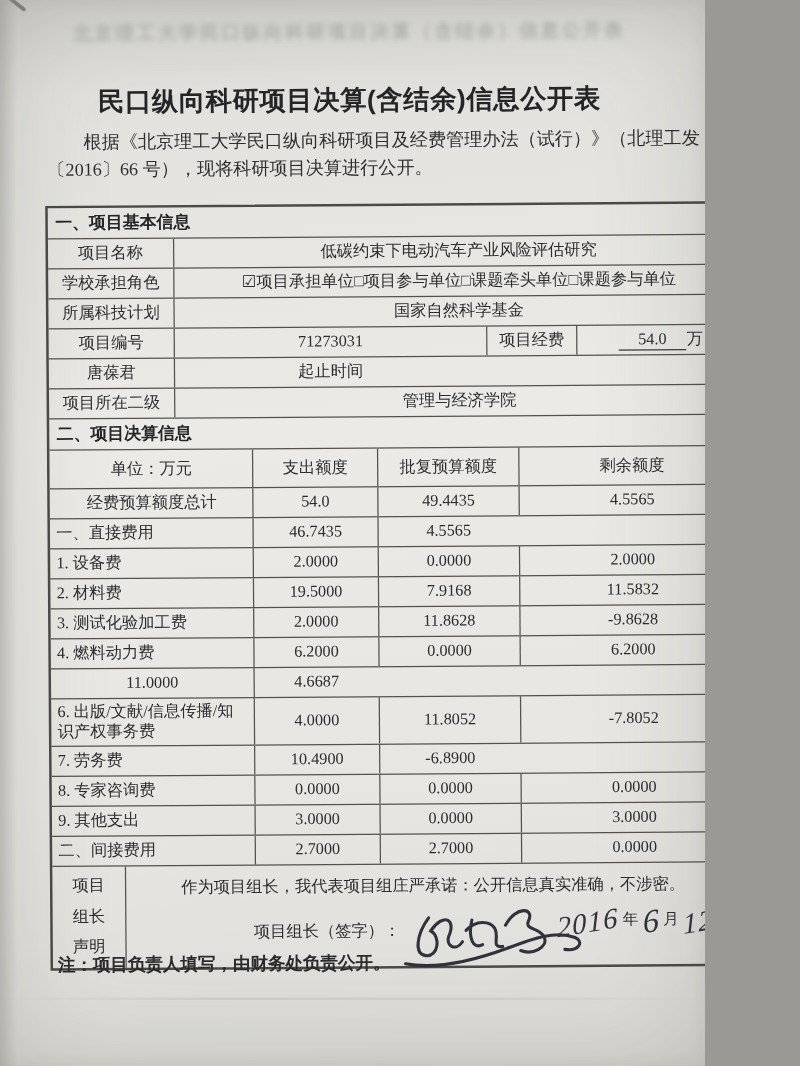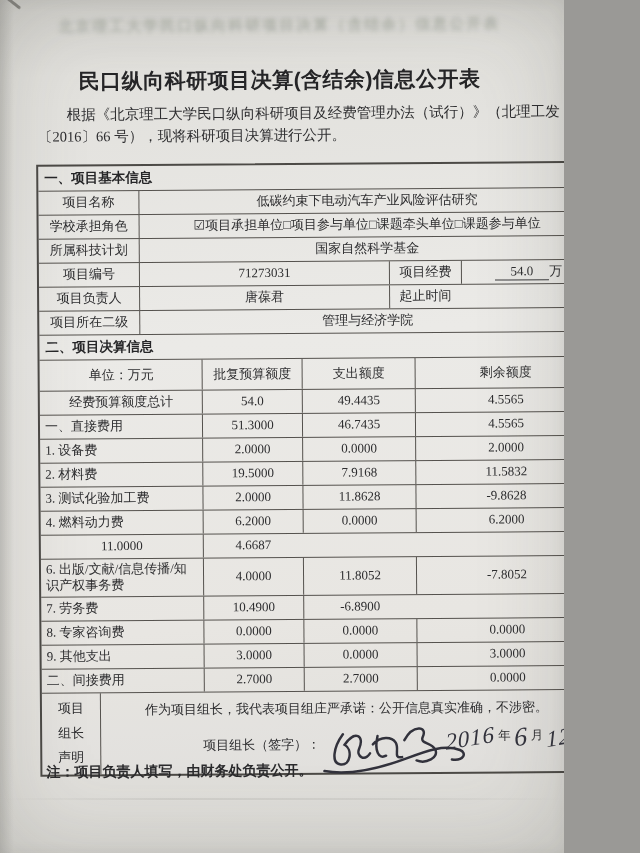--- a/index.html
+++ b/index.html
@@ -98,50 +98,48 @@
         <div class="cell">项目编号</div>
         <div class="cell">71273031</div>
         <div class="cell">项目经费</div>
         <div class="cell">
           <span class="underline">54.0</span>
           <span>万</span>
         </div>
       </div>
 
       <div class="row r4">
-        <div class="cell">项目负责人</div>
         <div class="cell">唐葆君</div>
         <div class="cell">起止时间</div>
       </div>
 
       <div class="row r2">
         <div class="cell">项目所在二级</div>
         <div class="cell">管理与经济学院</div>
       </div>
 
       <div class="row">
         <div class="sec-header">二、项目决算信息</div>
       </div>
 
       <div class="row brow bhead center-label">
         <div class="cell c0">单位：万元</div>
+        <div class="cell c2">支出额度</div>
         <div class="cell c1">批复预算额度</div>
-        <div class="cell c2">支出额度</div>
         <div class="cell c3">剩余额度</div>
       </div>
 
       <div class="row brow center-label">
         <div class="cell c0">经费预算额度总计</div>
         <div class="cell c1">54.0</div>
         <div class="cell c2">49.4435</div>
         <div class="cell c3">4.5565</div>
       </div>
       <div class="row brow">
         <div class="cell c0">一、直接费用</div>
-        <div class="cell c1">51.3000</div>
         <div class="cell c2">46.7435</div>
         <div class="cell c3">4.5565</div>
       </div>
       <div class="row brow">
         <div class="cell c0">1. 设备费</div>
         <div class="cell c1">2.0000</div>
         <div class="cell c2">0.0000</div>
         <div class="cell c3">2.0000</div>
       </div>
       <div class="row brow">

